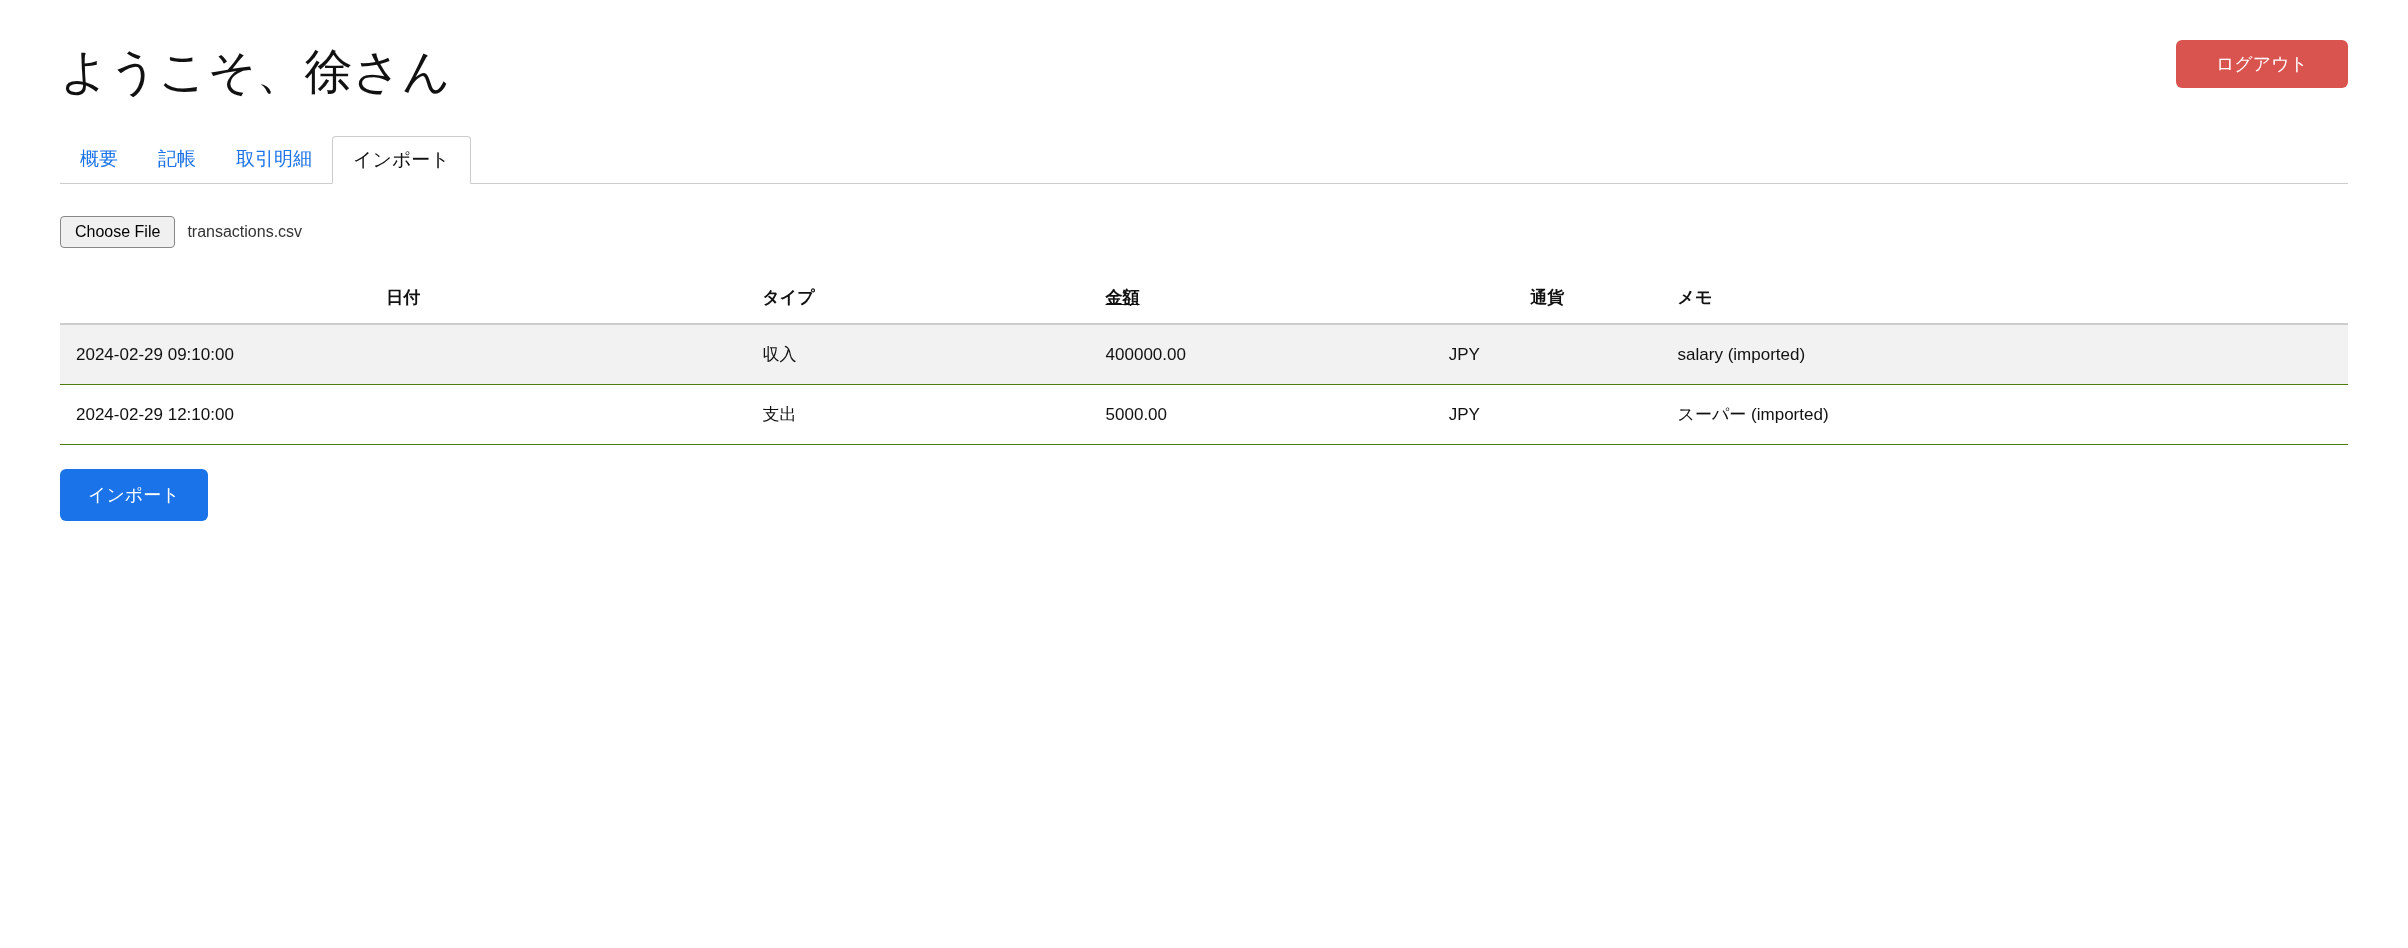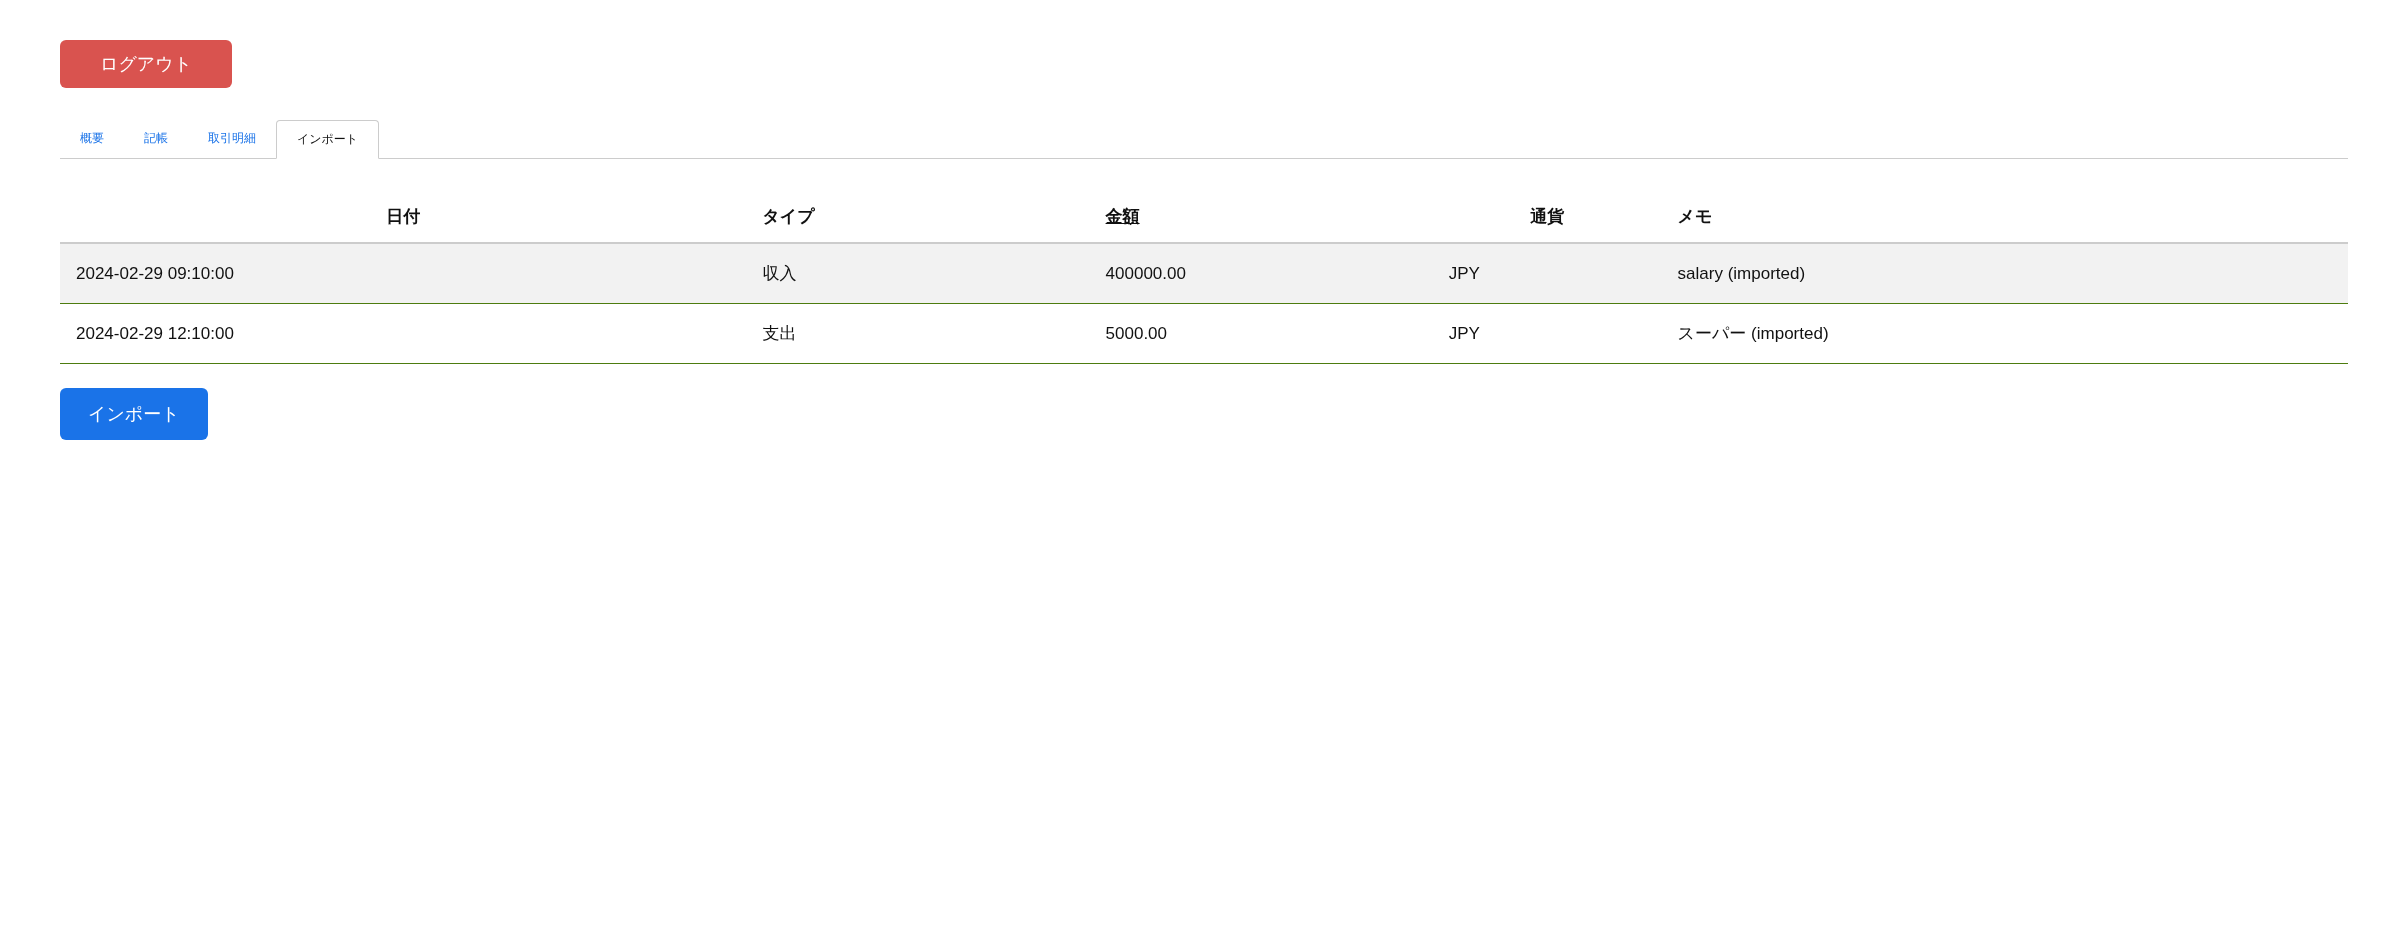--- a/index.html
+++ b/index.html
@@ -42,21 +42,21 @@
 
     .tabs {
       display: flex;
       border-bottom: 1px solid #cccccc;
       margin-bottom: 32px;
       gap: 0;
     }
 
     .tab {
       padding: 10px 20px;
-      font-size: 12px;
+      font-size: 19px;
       cursor: pointer;
       color: #1a73e8;
       border: none;
       background: none;
       font-family: inherit;
       border-bottom: 2px solid transparent;
       margin-bottom: -1px;
     }
 
     .tab.active {
@@ -151,31 +151,36 @@
     .col-amount { width: 15%; text-decoration: underline; }
     .col-currency { width: 10%; text-align: center; }
     .col-memo { width: 30%; }
   </style>
 </head>
 <body>
 
 
 
 <div class="header">
+  <h1 class="page-title">ようこそ、徐さん</h1>
   <button class="logout-button">ログアウト</button>
 </div>
 
 <nav class="tabs">
   <button class="tab">概要</button>
   <button class="tab">記帳</button>
   <button class="tab">取引明細</button>
   <button class="tab active">インポート</button>
 </nav>
 
 <div class="file-section">
+  <div class="file-input-row">
+    <button class="choose-file-button">Choose File</button>
+    <span class="file-name">transactions.csv</span>
+  </div>
 </div>
 
 <div class="table-container">
   <table>
     <thead>
       <tr>
         <th class="col-date">日付</th>
         <th class="col-type">タイプ</th>
         <th class="col-amount">金額</th>
         <th class="col-currency">通貨</th>

